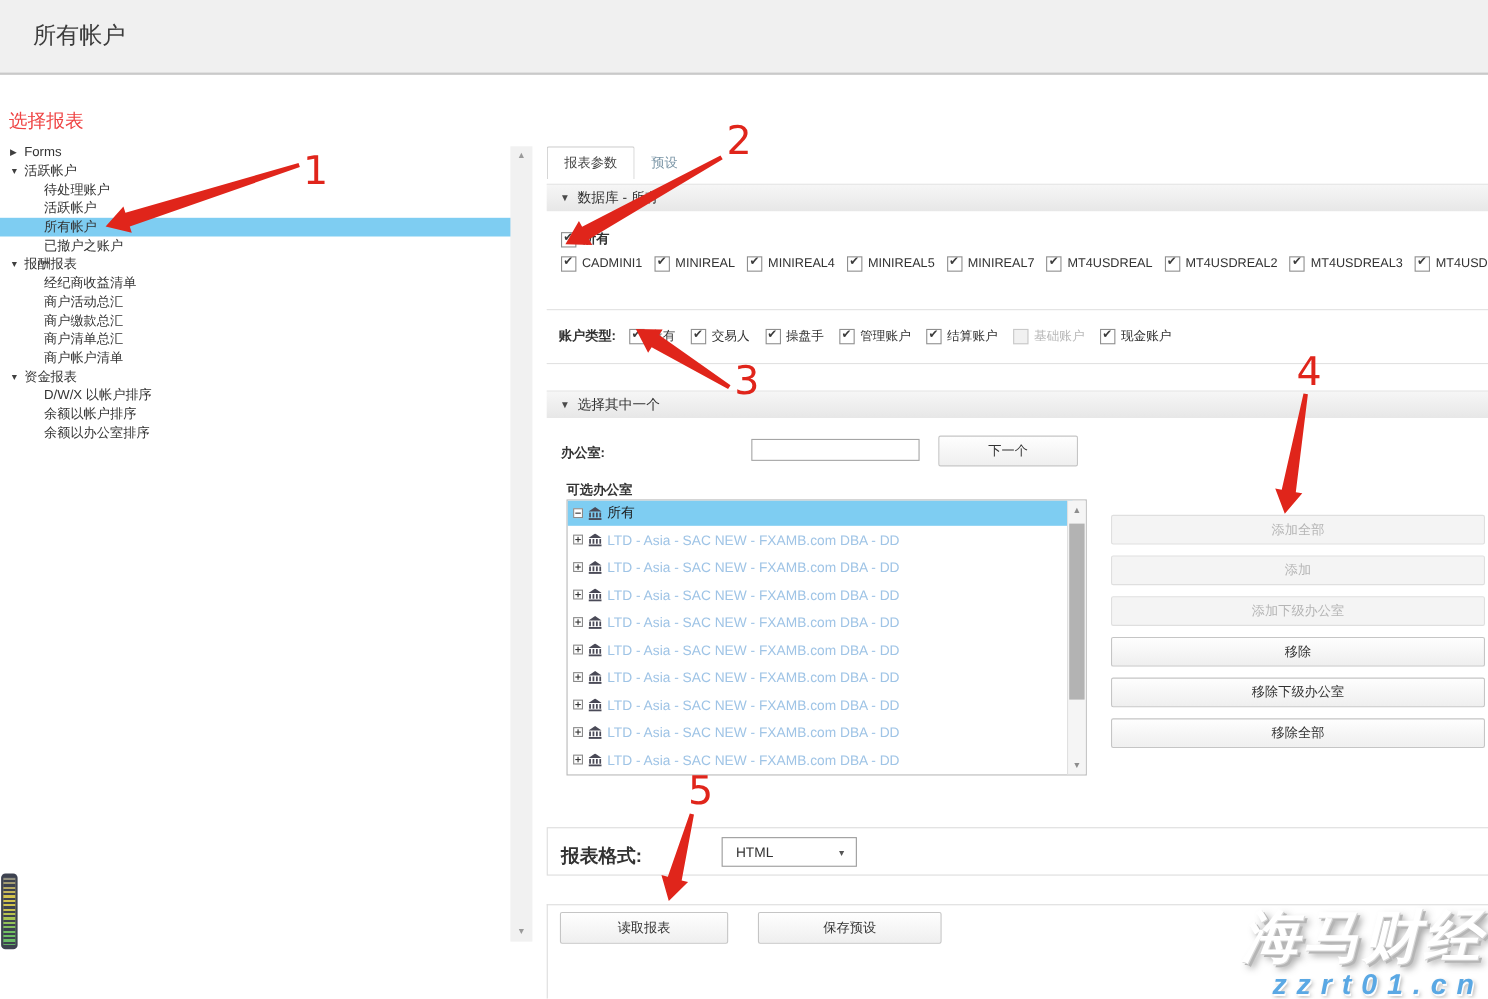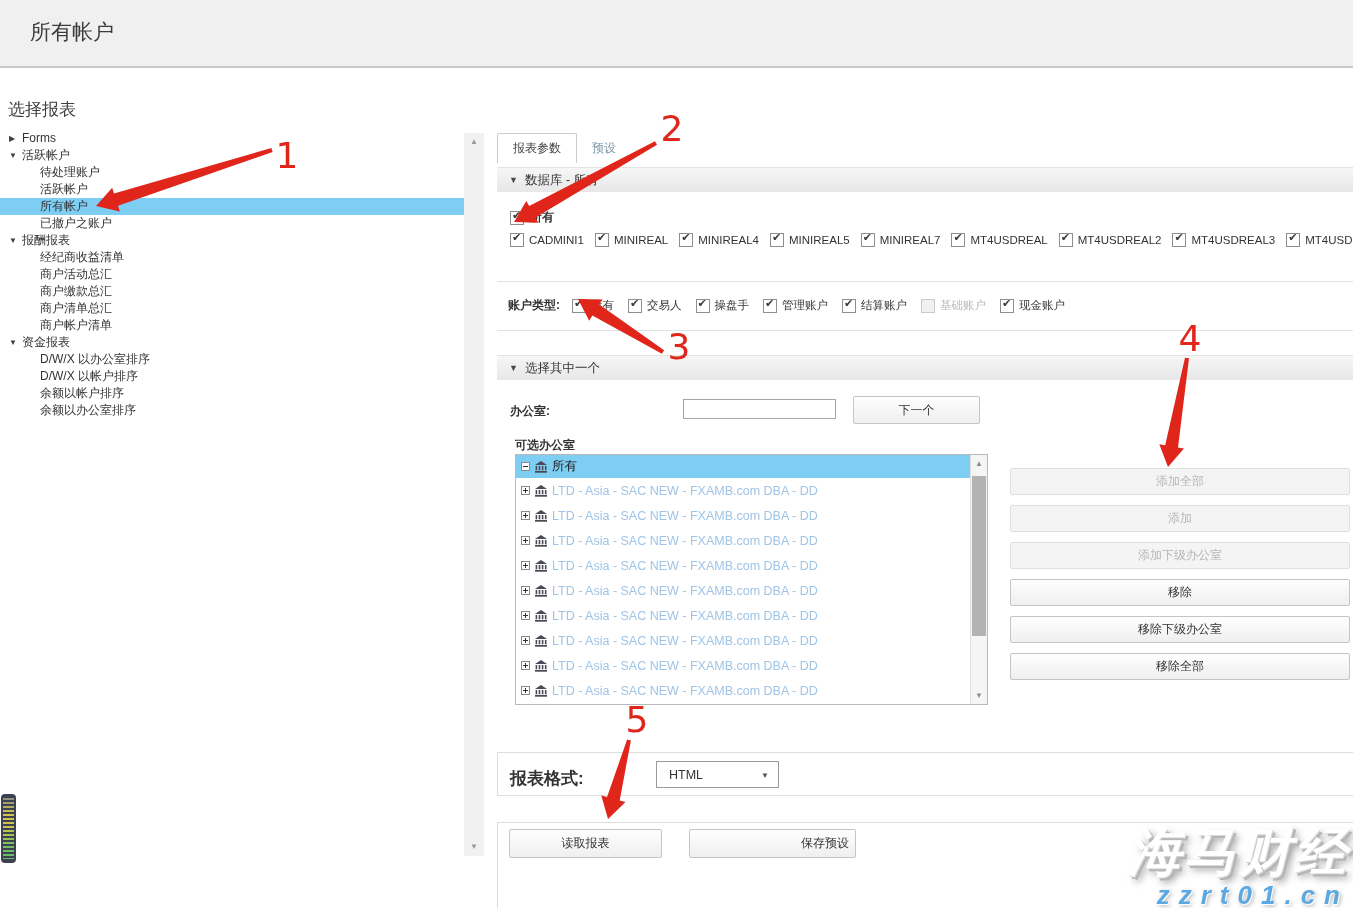--- a/index.html
+++ b/index.html
@@ -3,21 +3,21 @@
 <meta charset="utf-8">
 <style>
   html,body{margin:0;padding:0;background:#fff;}
   #page{position:relative;width:1353px;height:908px;overflow:hidden;background:#fff;
         font-family:"Liberation Sans","DejaVu Sans",sans-serif;color:#333;}
   
   #topbar{position:absolute;left:0;top:0;width:1353px;height:68px;background:#f0f0f0;
           border-bottom:2px solid #c9c9c9;box-sizing:border-box;}
   #topbar .title{position:absolute;left:30px;top:18px;font-size:21px;color:#3c3c3c;}
   
-  #select-heading{position:absolute;left:8px;top:98px;font-size:17px;color:#404040;}
+  #select-heading{position:absolute;left:8px;top:98px;font-size:17px;color:#ef4444;}
   #tree{position:absolute;left:0;top:130px;width:465px;font-size:12px;}
   .tree-row{height:17px;line-height:17px;white-space:nowrap;position:relative;cursor:default;}
   .tree-row.parent{padding-left:22px;}
   .tree-row.leaf{padding-left:40px;}
   .tree-row.selected{background:#7ecdf2;}
   .tree-row .tri{position:absolute;left:9px;top:0;font-size:8px;color:#3f3f3f;line-height:17px;}
   
   #page-scroll{position:absolute;left:464px;top:133px;width:20px;height:723px;background:#f1f1f1;}
   #page-scroll .sb-up,#page-scroll .sb-down{position:absolute;left:0;width:20px;height:18px;text-align:center;
       font-size:8px;color:#9a9a9a;line-height:18px;}
@@ -84,21 +84,21 @@
       box-sizing:border-box;background:#fff;}
   #format-label{position:absolute;left:12px;top:14px;font-weight:bold;font-size:17px;}
   #format-select{position:absolute;left:158px;top:8px;width:123px;height:27px;border:1px solid #9b9b9b;
       background:#fff;box-sizing:border-box;}
   #format-select .val{position:absolute;left:12px;top:6px;font-size:12.5px;color:#333;}
   #format-select .arrow{position:absolute;right:9px;top:9px;font-size:8px;color:#555;}
   #footer-box{position:absolute;left:497px;top:822px;width:858px;height:90px;border:1px solid #ddd;
       border-bottom:none;box-sizing:border-box;background:#fff;}
   #footer-box .btn{position:absolute;top:6px;height:29px;}
   #load-report-btn{left:11px;width:153px;}
-  #save-preset-btn{left:191px;width:167px;text-align:right;}
+  #save-preset-btn{left:191px;width:167px;}
   
   #arrows{position:absolute;left:0;top:0;z-index:60;pointer-events:none;}
   .arrow-num{position:absolute;z-index:61;color:#e0251b;font-size:36px;line-height:1;
       transform:translate(-50%,-50%);pointer-events:none;font-family:"DejaVu Sans",sans-serif;}
   
   #wm{position:absolute;right:4px;bottom:0;text-align:right;z-index:55;pointer-events:none;line-height:1;}
   #wm .l1{font-size:52px;font-weight:bold;font-style:italic;color:#fff;letter-spacing:3px;
       text-shadow:1px 1px 0 #d7d7d7,3px 3px 0 #b5b5b5,5px 5px 7px rgba(70,70,70,.5);}
   #wm .l2{margin-top:4px;font-size:26px;font-weight:bold;font-style:italic;color:#5aa8e4;letter-spacing:9px;
       text-shadow:1px 1px 0 #fff,2px 2px 4px rgba(70,70,70,.45);}
@@ -127,21 +127,20 @@
       <div class="tree-row leaf"><span>活跃帐户</span></div>
       <div class="tree-row leaf selected"><span>所有帐户</span></div>
       <div class="tree-row leaf"><span>已撤户之账户</span></div>
       <div class="tree-row parent"><span class="tri">▼</span><span>报酬报表</span></div>
       <div class="tree-row leaf"><span>经纪商收益清单</span></div>
       <div class="tree-row leaf"><span>商户活动总汇</span></div>
       <div class="tree-row leaf"><span>商户缴款总汇</span></div>
       <div class="tree-row leaf"><span>商户清单总汇</span></div>
       <div class="tree-row leaf"><span>商户帐户清单</span></div>
       <div class="tree-row parent"><span class="tri">▼</span><span>资金报表</span></div>
-      <div class="tree-row leaf"><span>D/W/X 以办公室排序</span></div>
       <div class="tree-row leaf"><span>D/W/X 以帐户排序</span></div>
       <div class="tree-row leaf"><span>余额以帐户排序</span></div>
       <div class="tree-row leaf"><span>余额以办公室排序</span></div>
     </div>
 
   <div id="page-scroll">
     <div class="sb-up">▲</div>
     <div class="sb-down">▼</div>
   </div>
 

